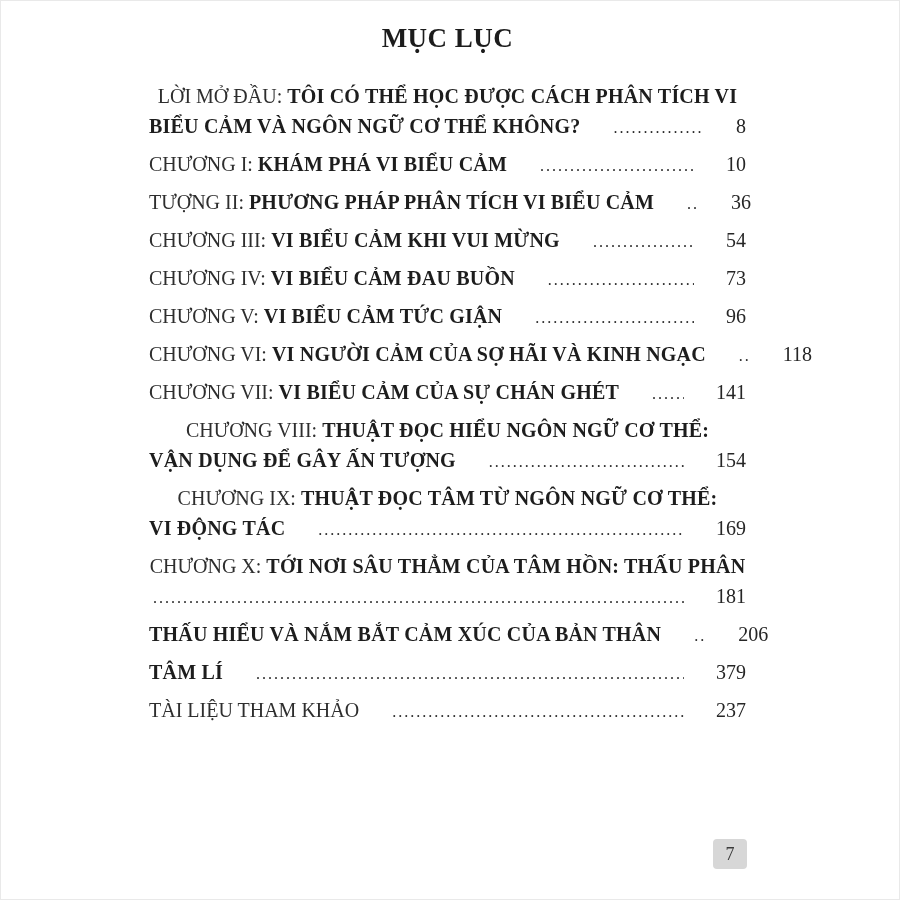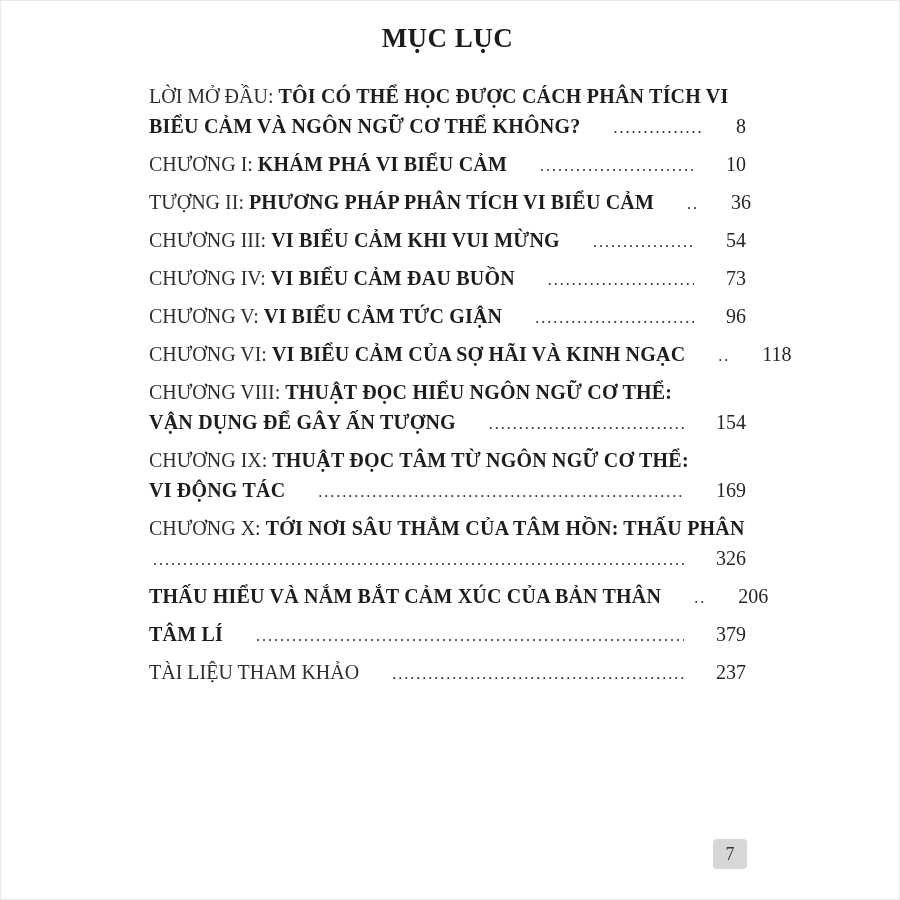--- a/index.html
+++ b/index.html
@@ -27,21 +27,21 @@
     color: #1c1c1c;
     margin-bottom: 26px;
   }
   .toc-list { width: 100%; }
   .toc-entry {
     font-size: 20px;
     line-height: 30px;
     margin-bottom: 6px;
     color: #262626;
   }
-  .entry-line { white-space: nowrap; }
+  .entry-line { white-space: nowrap; text-align: center; }
   .entry-line.last {
     display: flex;
     align-items: baseline;
     gap: 29px;
   }
   .line-text { flex: 0 0 auto; white-space: nowrap; }
   .prefix { font-weight: normal; color: #2e2e2e; }
   .title-part { font-weight: bold; color: #1d1d1d; letter-spacing: 0.2px; }
   .dots {
     flex: 1 1 auto;
@@ -121,23 +121,30 @@
       </div>
       <div class="toc-entry">
         <div class="entry-line last">
           <span class="line-text"><span class="prefix">CHƯƠNG V: </span><span class="title-part">VI BIỂU CẢM TỨC GIẬN</span></span>
           <span class="dots"></span>
           <span class="page-num">96</span>
         </div>
       </div>
       <div class="toc-entry">
         <div class="entry-line last">
-          <span class="line-text"><span class="prefix">CHƯƠNG VI: </span><span class="title-part">VI BIỂU CẢM CỦA SỢ HÃI VÀ KINH NGẠC</span></span>
+          <span class="line-text"><span class="prefix">CHƯƠNG VI: </span><span class="title-part">VI NGƯỜI CẢM CỦA SỢ HÃI VÀ KINH NGẠC</span></span>
           <span class="dots"></span>
           <span class="page-num">118</span>
+        </div>
+      </div>
+      <div class="toc-entry">
+        <div class="entry-line last">
+          <span class="line-text"><span class="prefix">CHƯƠNG VII: </span><span class="title-part">VI BIỂU CẢM CỦA SỰ CHÁN GHÉT</span></span>
+          <span class="dots"></span>
+          <span class="page-num">141</span>
         </div>
       </div>
       <div class="toc-entry">
         <div class="entry-line"><span class="line-text"><span class="prefix">CHƯƠNG VIII: </span><span class="title-part">THUẬT ĐỌC HIỂU NGÔN NGỮ CƠ THỂ:</span></span></div>
         <div class="entry-line last">
           <span class="line-text"><span class="title-part">VẬN DỤNG ĐỂ GÂY ẤN TƯỢNG</span></span>
           <span class="dots"></span>
           <span class="page-num">154</span>
         </div>
       </div>
@@ -146,21 +153,21 @@
         <div class="entry-line last">
           <span class="line-text"><span class="title-part">VI ĐỘNG TÁC</span></span>
           <span class="dots"></span>
           <span class="page-num">169</span>
         </div>
       </div>
       <div class="toc-entry">
         <div class="entry-line"><span class="line-text"><span class="prefix">CHƯƠNG X: </span><span class="title-part">TỚI NƠI SÂU THẲM CỦA TÂM HỒN: THẤU PHÂN</span></span></div>
         <div class="entry-line last">
           <span class="dots"></span>
-          <span class="page-num">326</span>
+          <span class="page-num">181</span>
         </div>
       </div>
       <div class="toc-entry">
         <div class="entry-line last">
           <span class="line-text"><span class="title-part">THẤU HIỂU VÀ NẮM BẮT CẢM XÚC CỦA BẢN THÂN</span></span>
           <span class="dots"></span>
           <span class="page-num">206</span>
         </div>
       </div>
       <div class="toc-entry">

